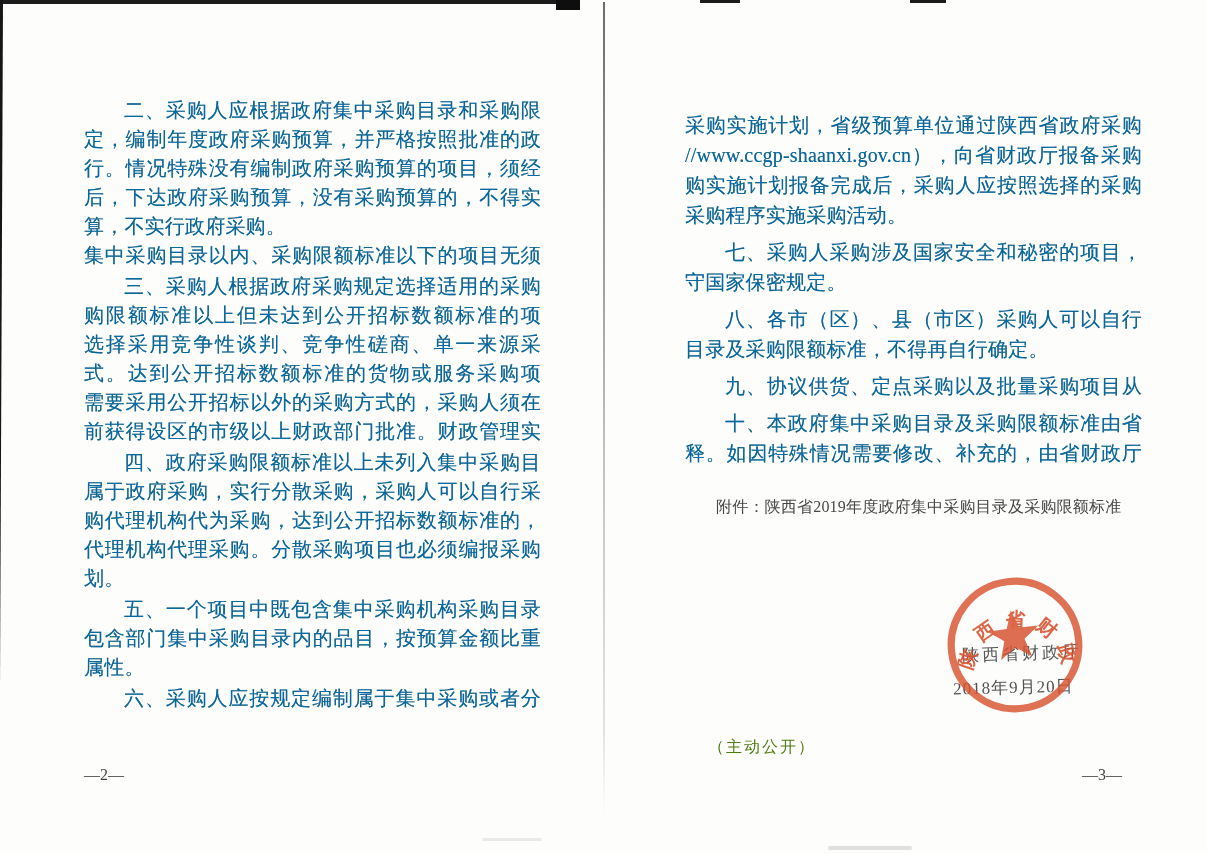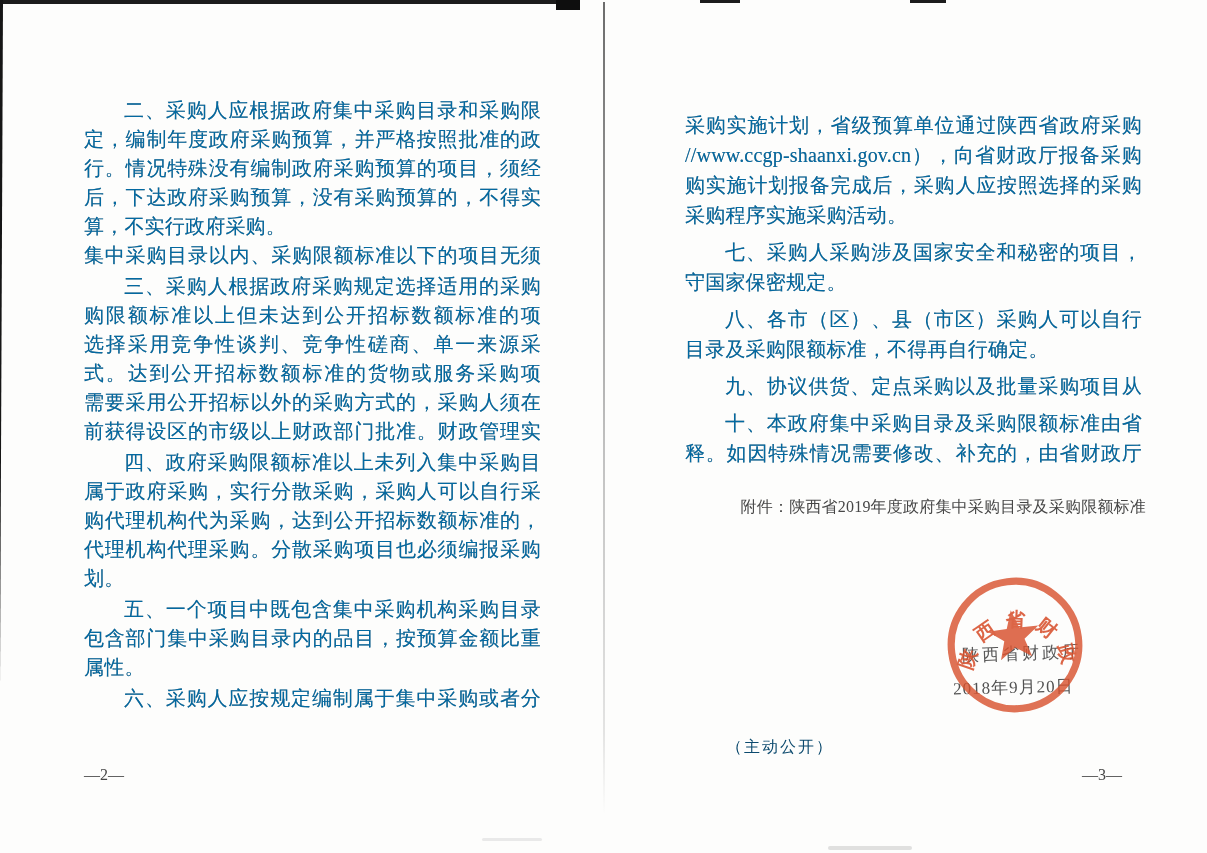--- a/index.html
+++ b/index.html
@@ -58,25 +58,25 @@
   #col-right .line { height: 30px; line-height: 30px; }
   .line.last { text-align-last: left; }
   .para.indent .line:first-child { text-indent: 2em; }
 
   #page-num-left {
     position: absolute; left: 84px; top: 760px;
     font-size: 16px; color: #474747; line-height: 29px;
   }
   #attachment-line {
     position: absolute; left: 716px; top: 492px; width: 430px;
-    font-size: 16px; color: #474747; line-height: 30px; letter-spacing: .2px; text-align: right;
+    font-size: 16px; color: #474747; line-height: 30px; letter-spacing: .2px;
   }
   #disclosure-line {
-    position: absolute; left: 726px; top: 732px;
-    font-size: 16px; color: #0c4a6e; line-height: 30px; letter-spacing: 2px; text-align: right;
+    position: absolute; left: 708px; top: 732px;
+    font-size: 16px; color: #4d7c0f; line-height: 30px; letter-spacing: 2px; text-align: right;
   }
   #page-num-right {
     position: absolute; left: 1082px; top: 760px;
     font-size: 16px; color: #474747; line-height: 29px;
   }
 
   
   #signature-agency {
     position: absolute; left: 962px; top: 642px;
     font-size: 17px; color: #5a5a5a; letter-spacing: 3px;

